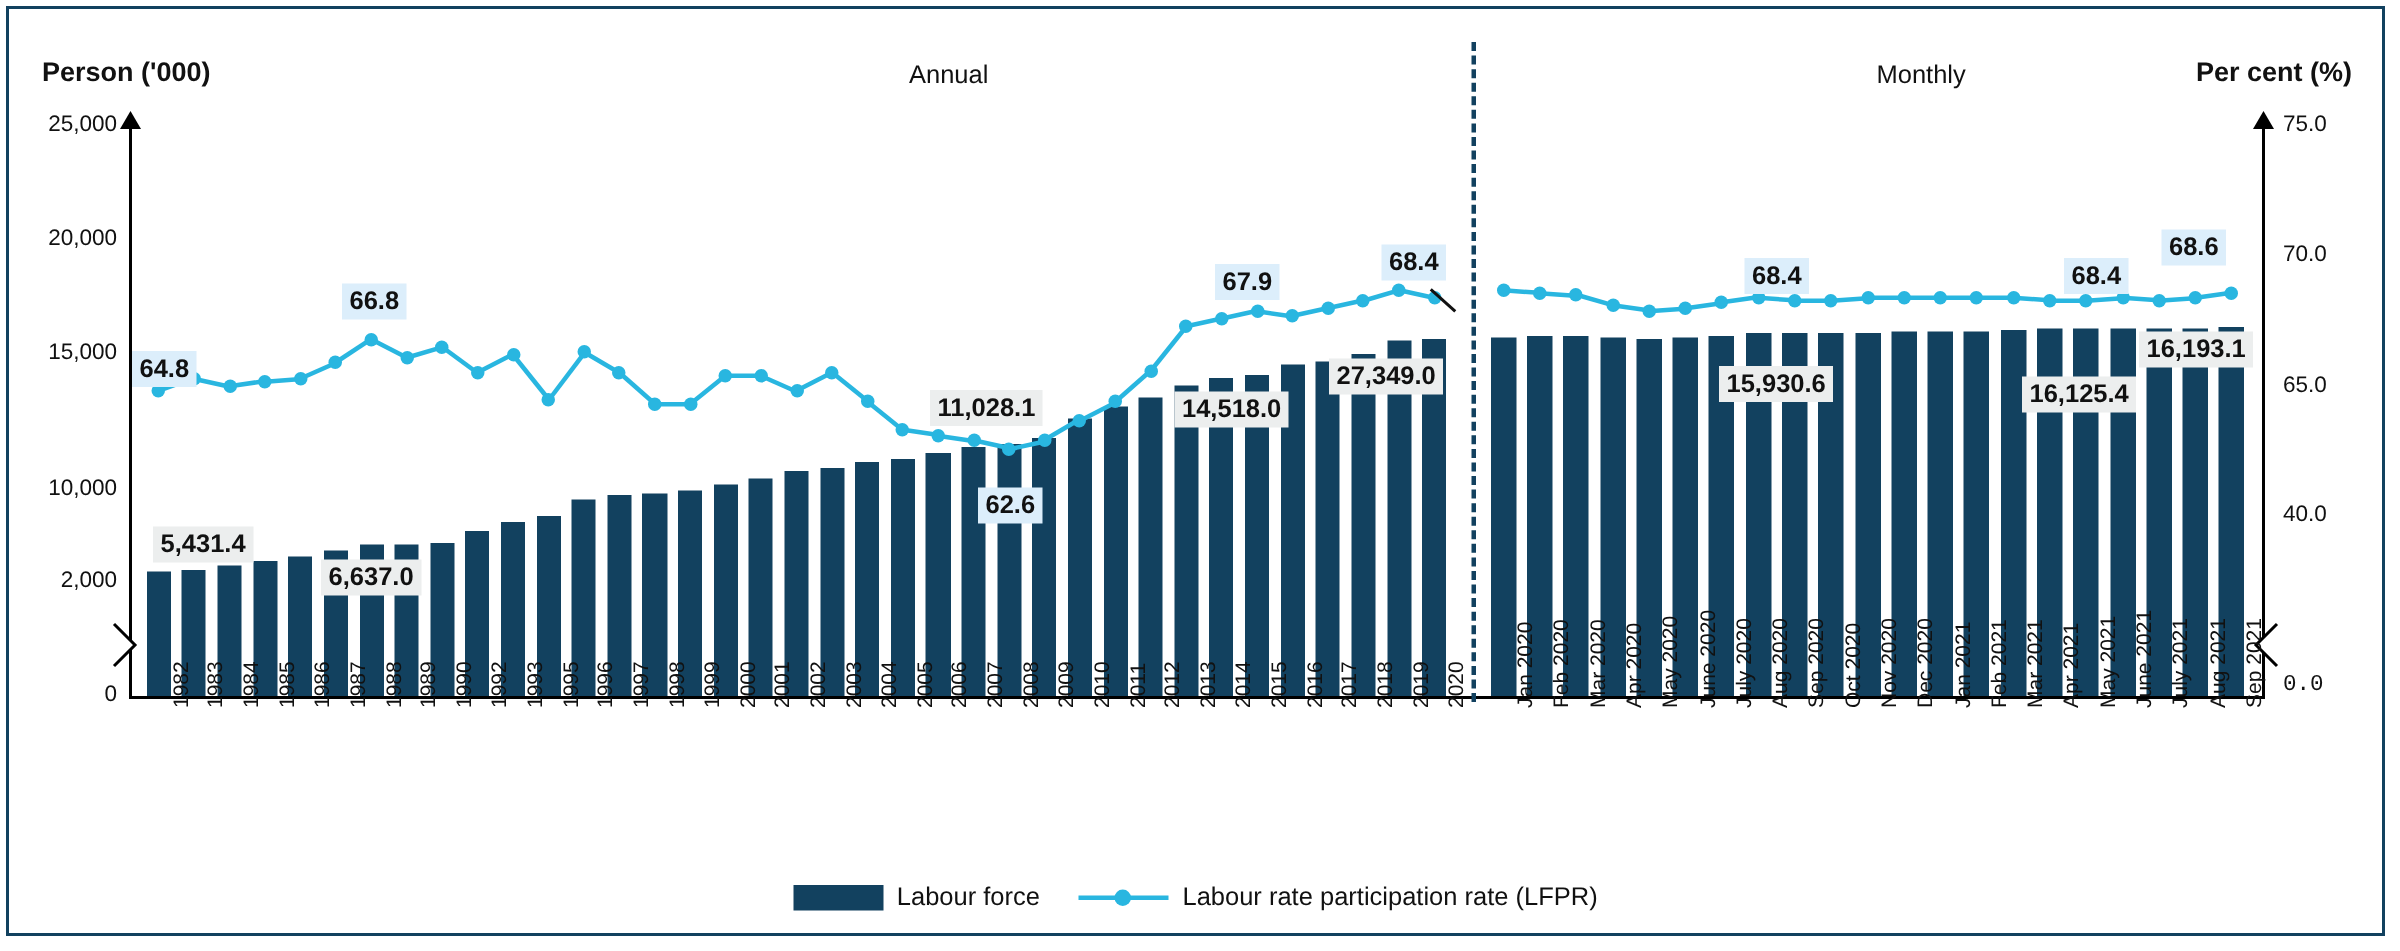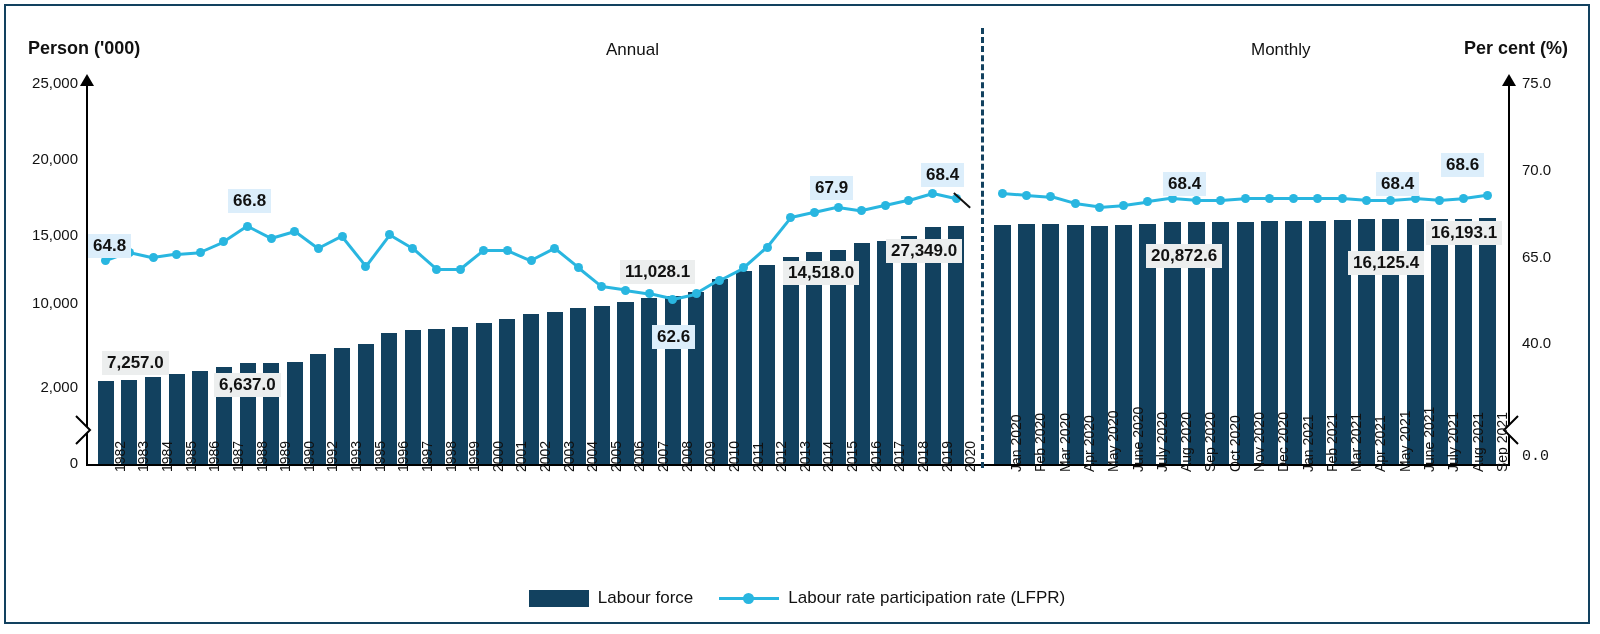--- a/index.html
+++ b/index.html
@@ -128,21 +128,21 @@
     <polyline points="22,34 8,20 22,6" fill="#ffffff" stroke="#000000" stroke-width="2"></polyline>
   </svg>
 
   <div id="baseline"></div>
   <div id="divider"></div>
 
   <div id="yticks-left">
       <div class="ytick ytick-left" style="top: 68px; width: 72px; left: 0px; text-align: right; position: absolute;">25,000</div>
       <div class="ytick ytick-left" style="top: 144px; width: 72px; left: 0px; text-align: right; position: absolute;">20,000</div>
       <div class="ytick ytick-left" style="top: 220px; width: 72px; left: 0px; text-align: right; position: absolute;">15,000</div>
-      <div class="ytick ytick-left" style="top: 288px; width: 72px; left: 0px; position: absolute;">10,000</div>
+      <div class="ytick ytick-left" style="top: 311px; width: 72px; left: 0px; position: absolute;">10,000</div>
       <div class="ytick ytick-left" style="top: 372px; width: 72px; left: 0px; text-align: right; position: absolute;">2,000</div>
       <div class="ytick ytick-left" style="top: 448px; width: 72px; left: 0px; text-align: right; position: absolute;">0</div>
     </div>
   <div id="yticks-right">
       <div class="ytick ytick-right" style="top: 68px;">75.0</div>
       <div class="ytick ytick-right" style="top: 154.75px;">70.0</div>
       <div class="ytick ytick-right" style="top: 241.5px;">65.0</div>
       <div class="ytick ytick-right" style="top: 328.25px;">40.0</div>
       <div class="ytick ytick-right" style="top: 442px; font-family: Liberation Mono, monospace;">0.0</div>
     </div>
@@ -382,30 +382,30 @@
       <div class="xlab" style="left: 1366.43px; top: 466px;">Apr 2021</div>
       <div class="xlab" style="left: 1390.71px; top: 466px;">May 2021</div>
       <div class="xlab" style="left: 1415px; top: 466px;">June 2021</div>
       <div class="xlab" style="left: 1439.29px; top: 466px;">July 2021</div>
       <div class="xlab" style="left: 1463.57px; top: 466px;">Aug 2021</div>
       <div class="xlab" style="left: 1487.86px; top: 466px;">Sep 2021</div>
     </div>
   <div id="callouts">
       <div class="callout blue" style="left: 82px; top: 228px;">64.8</div>
       <div class="callout blue" style="left: 222px; top: 183px;">66.8</div>
-      <div class="callout grey" style="left: 96px; top: 345px;">7,257.0</div>
+      <div class="callout grey" style="left: 96px; top: 345px;">5,431.4</div>
       <div class="callout grey" style="left: 208px; top: 367px;">6,637.0</div>
       <div class="callout blue" style="left: 646px; top: 319px;">62.6</div>
       <div class="callout grey" style="left: 614px; top: 254px;">11,028.1</div>
       <div class="callout blue" style="left: 804px; top: 170px;">67.9</div>
       <div class="callout grey" style="left: 777px; top: 255px;">14,518.0</div>
       <div class="callout blue" style="left: 915px; top: 157px;">68.4</div>
       <div class="callout grey" style="left: 880px; top: 233px;">27,349.0</div>
       <div class="callout blue" style="left: 1157px; top: 166px;">68.4</div>
-      <div class="callout grey" style="left: 1140px; top: 238px;">20,872.6</div>
+      <div class="callout grey" style="left: 1140px; top: 238px;">15,930.6</div>
       <div class="callout blue" style="left: 1370px; top: 166px;">68.4</div>
       <div class="callout grey" style="left: 1342px; top: 245px;">16,125.4</div>
       <div class="callout blue" style="left: 1435px; top: 147px;">68.6</div>
       <div class="callout grey" style="left: 1420px; top: 215px;">16,193.1</div>
       <div class="leader" style="left: 948px; top: 186px; width: 22px; transform: rotate(42deg);"></div>
     </div>
 
   <div id="legend">
     <div class="legend-item">
       <span class="legend-bar"></span>

